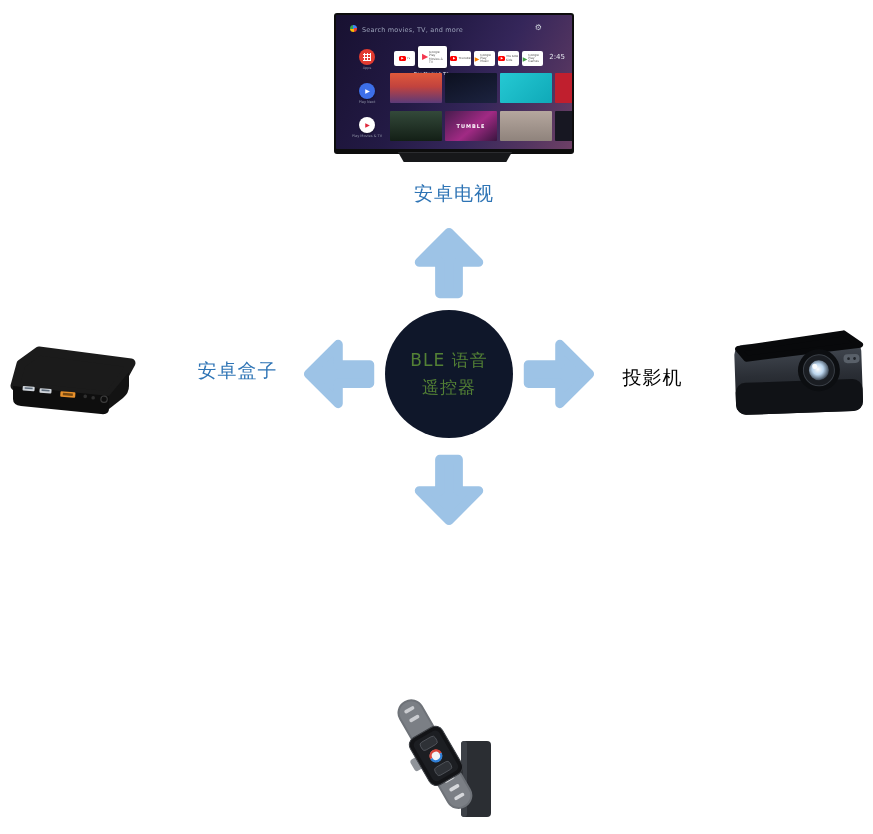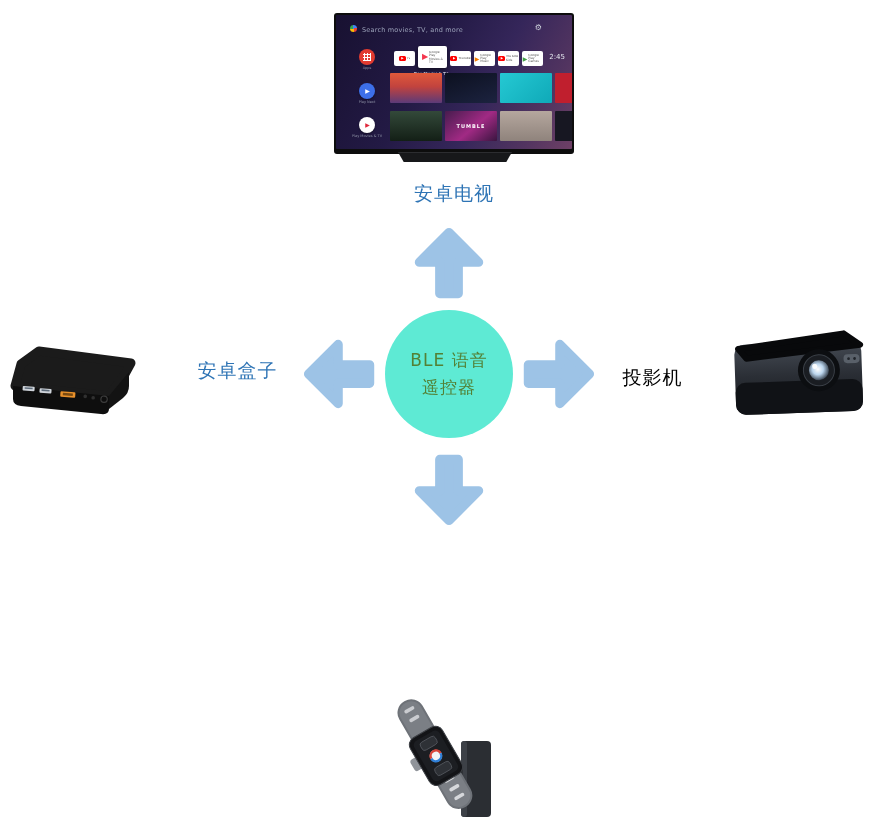--- a/index.html
+++ b/index.html
@@ -157,21 +157,21 @@
     <svg viewBox="0 0 80 80">
         <polygon points="40,6 8,38 30,38 30,72 50,72 50,38 72,38" stroke-width="10" stroke-linejoin="round" stroke-linecap="round" fill="#9DC3E6" stroke="#9DC3E6"></polygon>
       </svg>
   </div>
   <div class="arrow rot180" style="left:412px;top:452px;">
     <svg viewBox="0 0 80 80">
         <polygon points="40,6 8,38 30,38 30,72 50,72 50,38 72,38" stroke-width="10" stroke-linejoin="round" stroke-linecap="round" fill="#9DC3E6" stroke="#9DC3E6"></polygon>
       </svg>
   </div>
 
-  <div class="center-node" style="background: #5eead4; color: rgb(83, 129, 53);">
+  <div class="center-node" style="background: #0f172a; color: rgb(83, 129, 53);">
     <span>BLE 语音</span>
     <span>遥控器</span>
   </div>
 
   <svg class="dev" style="left:5px;top:344px;" width="148" height="84" viewBox="0 0 148 84">
     <polygon points="34,7 126,19 120,30 104,52 10,42 16,20" fill="#1b1b1b" stroke="#1b1b1b" stroke-width="9" stroke-linejoin="round"></polygon>
     <path d="M8,42 L104,52 L104,65 Q104,71 96,70 L16,62 Q8,61 8,55 Z" fill="#0e0e0e"></path>
     <path d="M104,52 L124,28 L124,42 Q124,49 118,54 L104,65 Z" fill="#131313"></path>
     <g transform="rotate(4 60 55)">
       <rect x="17" y="45" width="12" height="4.5" rx="1" fill="#cfd4da"></rect>

